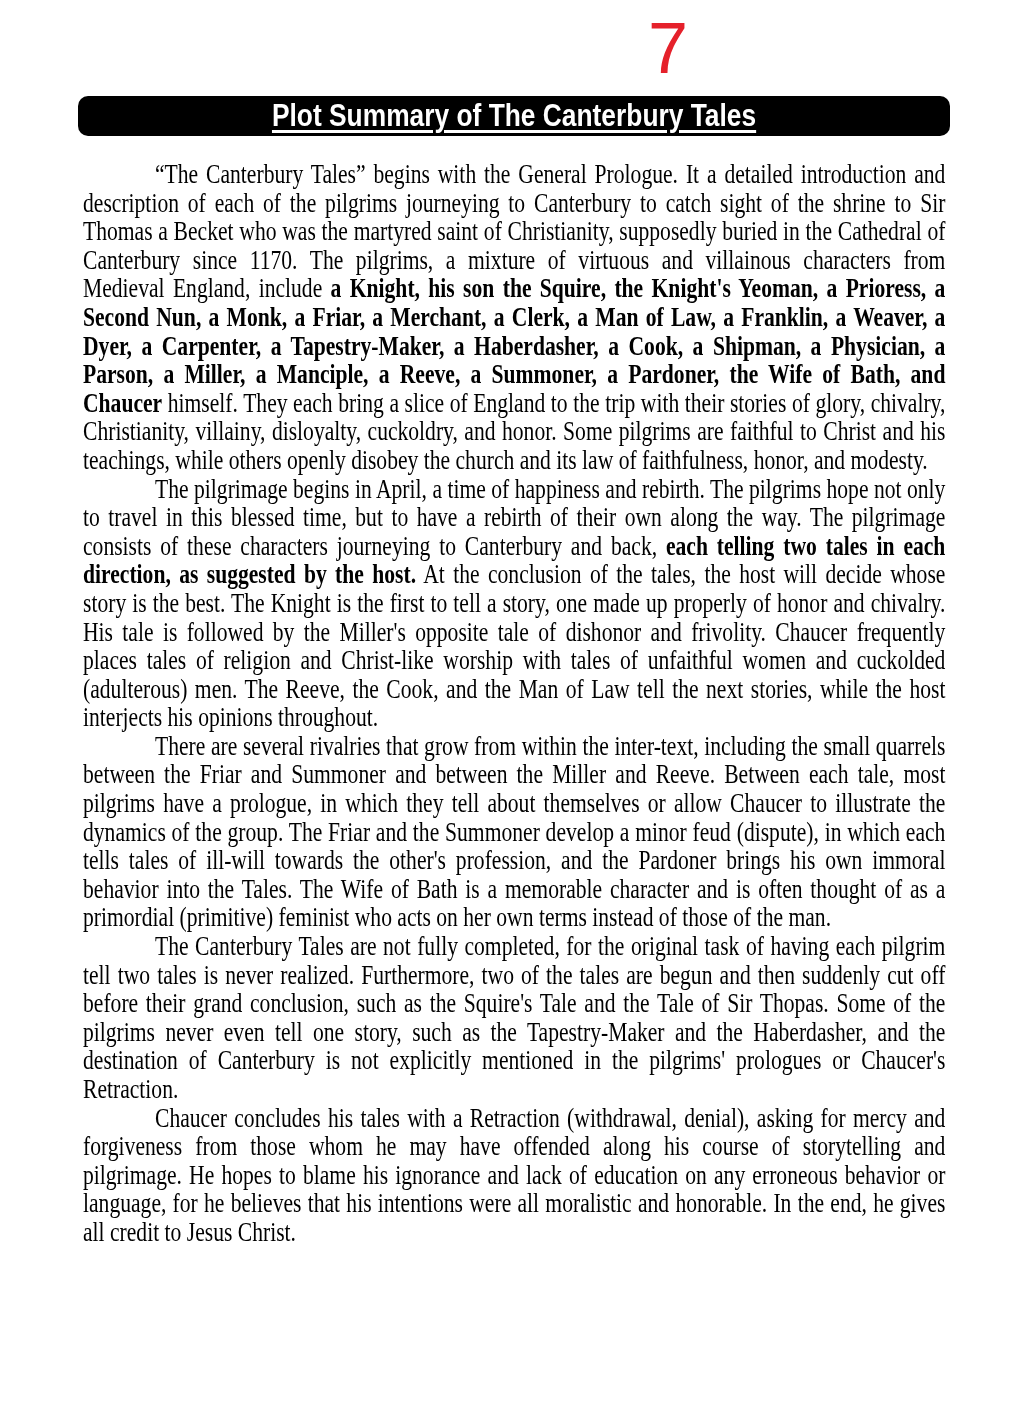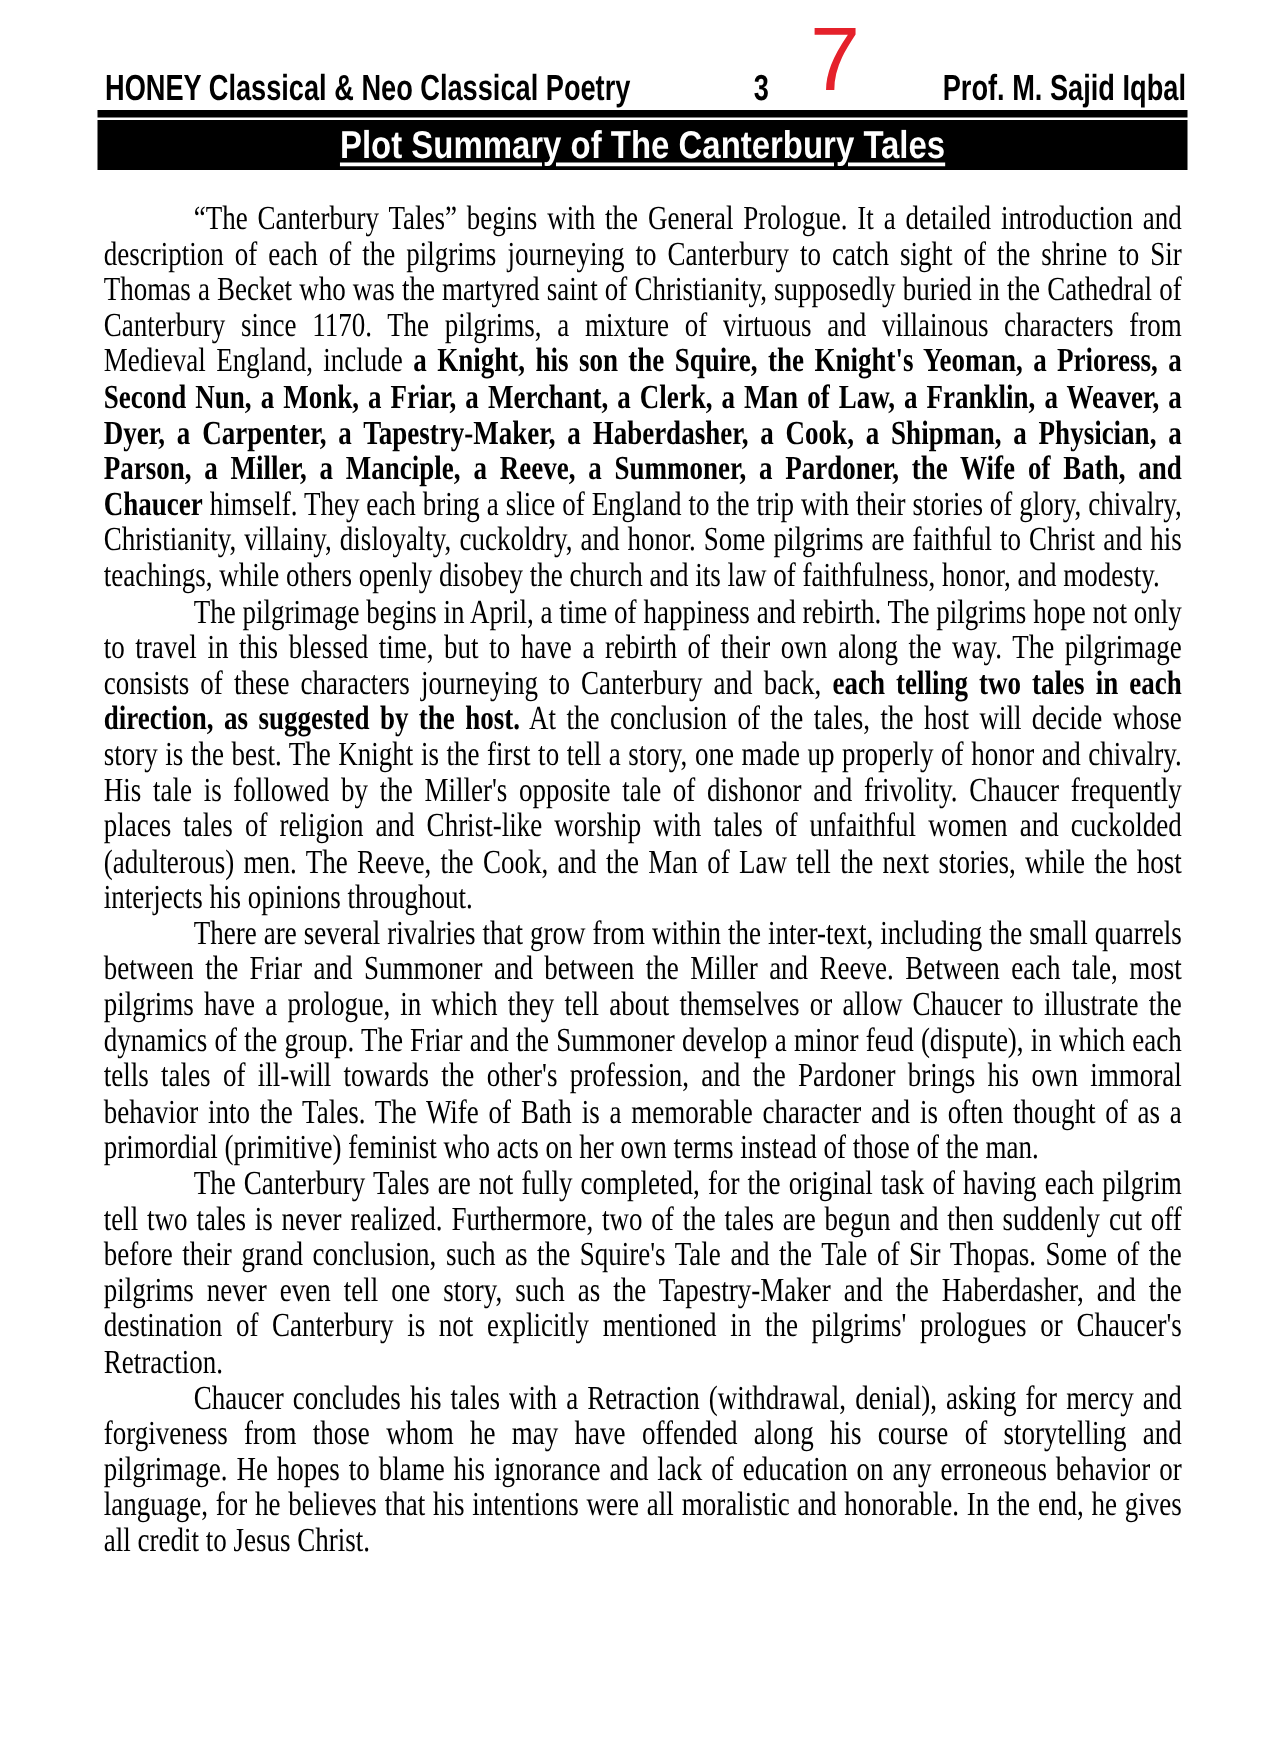--- a/index.html
+++ b/index.html
@@ -52,20 +52,21 @@
   }
 
   
   .banner {
     position: absolute;
     left: 78px;
     top: 96px;
     width: 872px;
     height: 40px;
     background: #000;
+    border-radius: 10px;
   }
   .banner-inner {
     position: absolute;
     left: 0;
     top: 0;
     width: 1026px;
     height: 40px;
     transform: scaleX(0.85);
     transform-origin: 0 0;
     text-align: center;
@@ -102,27 +103,20 @@
   }
   .doc-body span.b { font-weight: bold; }
 </style>
 </head>
 <body>
 
 <div class="page">
 
   <div class="annotation-number" style="color: rgb(229, 33, 43);">7</div>
 
-  <div class="header">
-    <div class="header-inner">
-      <span class="header-title">HONEY Classical &amp; Neo Classical Poetry</span>
-      <span class="header-page">3</span>
-      <span class="header-author">Prof. M. Sajid Iqbal</span>
-    </div>
-  </div>
 
   <div class="banner" style="background: rgb(0, 0, 0);">
     <div class="banner-inner">
       <span class="banner-title" style="color: rgb(255, 255, 255);">Plot Summary of The Canterbury Tales</span>
     </div>
   </div>
 
   <div class="doc-body">
       <p><span>“The Canterbury Tales” begins with the General Prologue. It  a detailed introduction and description of each of the pilgrims journeying to Canterbury to catch sight of the shrine to Sir Thomas a Becket who was the martyred saint of Christianity, supposedly buried in the Cathedral of Canterbury since 1170. The pilgrims, a mixture of virtuous and villainous characters from Medieval England, include </span><span class="b">a Knight, his son the Squire, the Knight's Yeoman, a Prioress, a Second Nun, a Monk, a Friar, a Merchant, a Clerk, a Man of Law, a Franklin, a Weaver, a Dyer, a Carpenter, a Tapestry-Maker, a Haberdasher, a Cook, a Shipman, a Physician, a Parson, a Miller, a Manciple, a Reeve, a Summoner, a Pardoner, the Wife of Bath, and Chaucer</span><span> himself. They each bring a slice of England to the trip with their stories of glory, chivalry, Christianity, villainy, disloyalty, cuckoldry, and honor. Some pilgrims are faithful to Christ and his teachings, while others openly disobey the church and its law of faithfulness, honor, and modesty.</span></p>
       <p><span>The pilgrimage begins in April, a time of happiness and rebirth. The pilgrims hope not only to travel in this blessed time, but to have a rebirth of their own along the way. The pilgrimage consists of these characters journeying to Canterbury and back, </span><span class="b">each telling two tales in each direction, as suggested by the host.</span><span> At the conclusion of the tales, the host will decide whose story is the best. The Knight is the first to tell a story, one made up properly of honor and chivalry. His tale is followed by the Miller's opposite tale of dishonor and frivolity. Chaucer frequently places tales of religion and Christ-like worship with tales of unfaithful women and cuckolded (adulterous) men. The Reeve, the Cook, and the Man of Law tell the next stories, while the host interjects his opinions throughout.</span></p>

